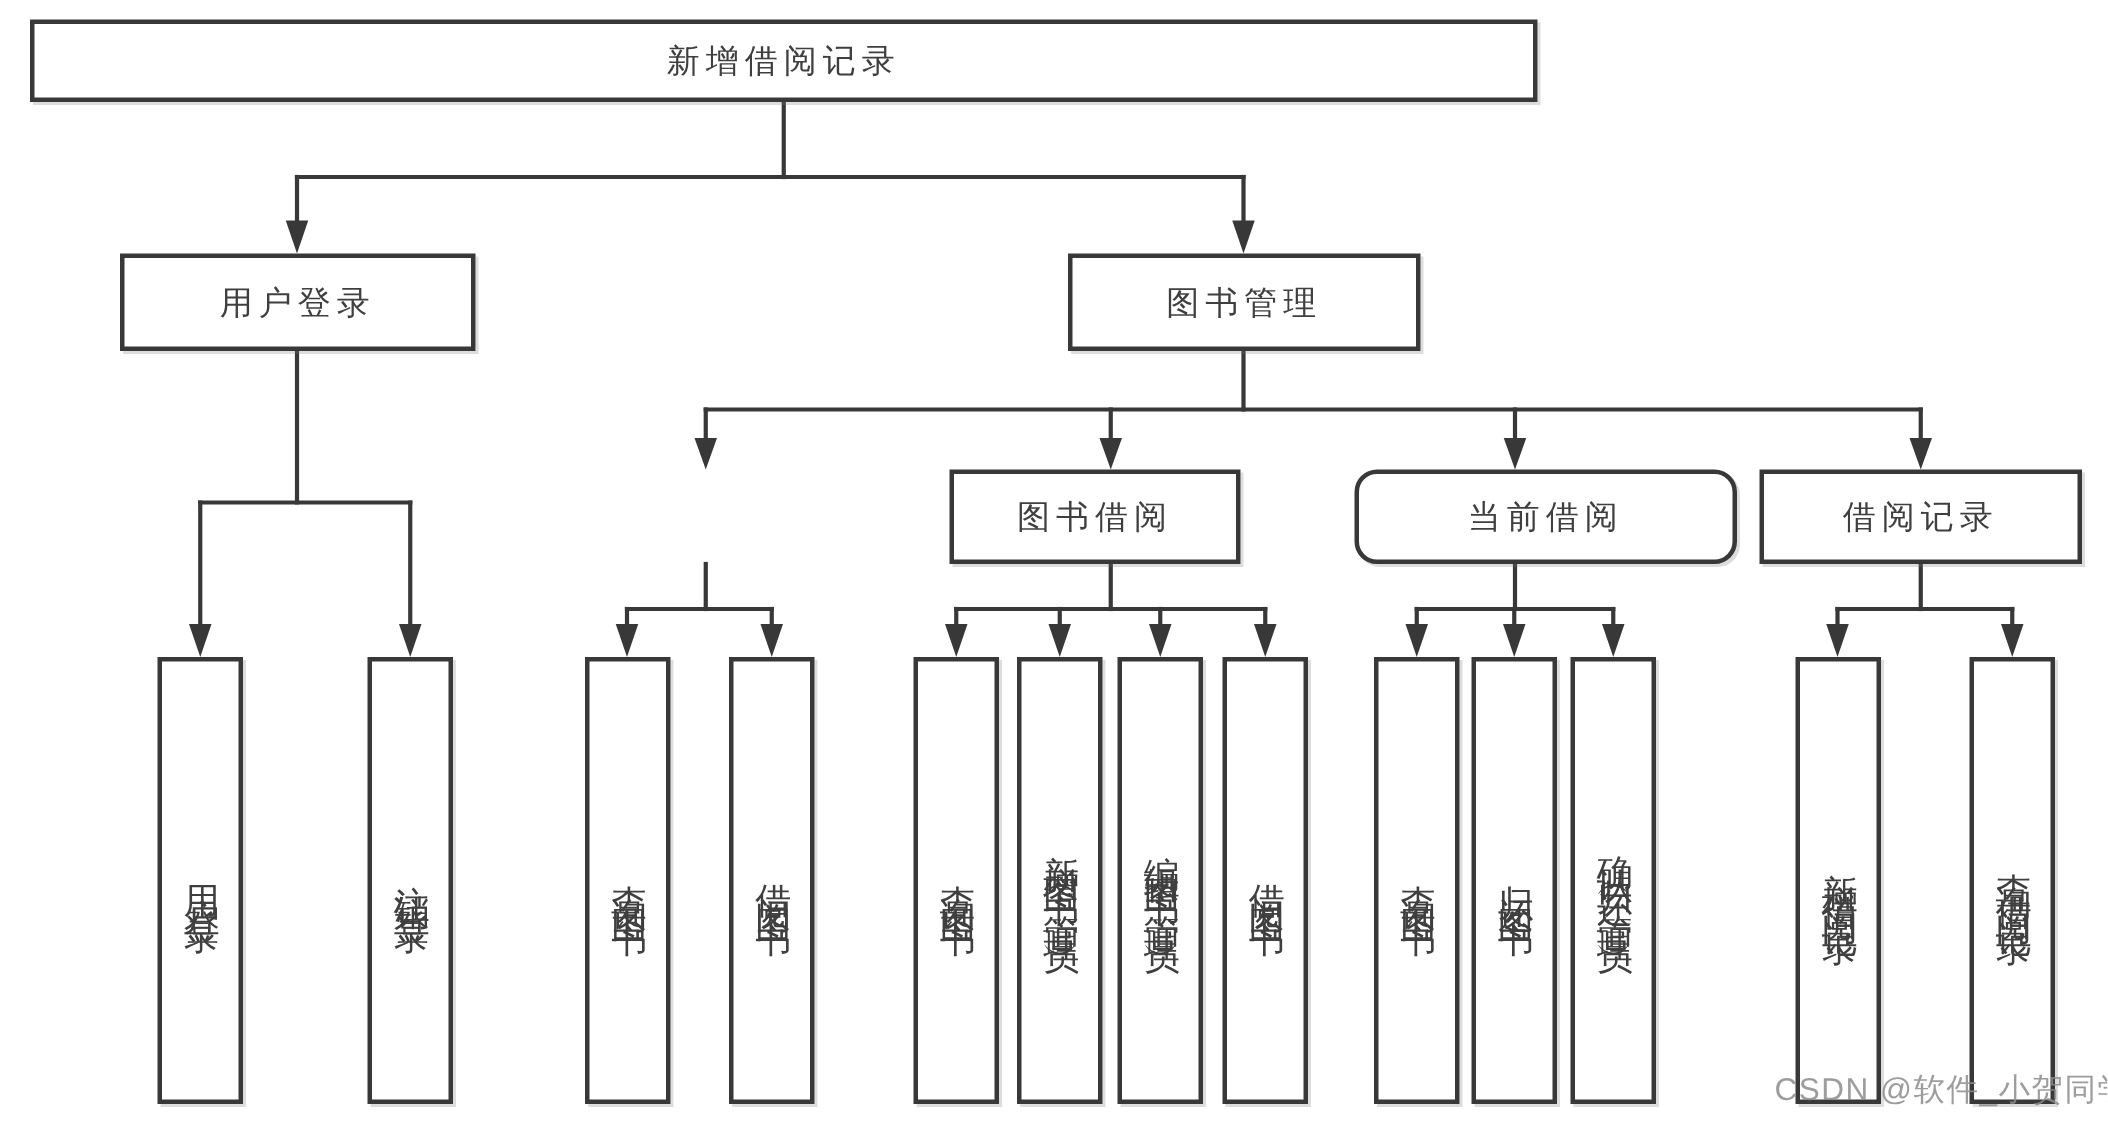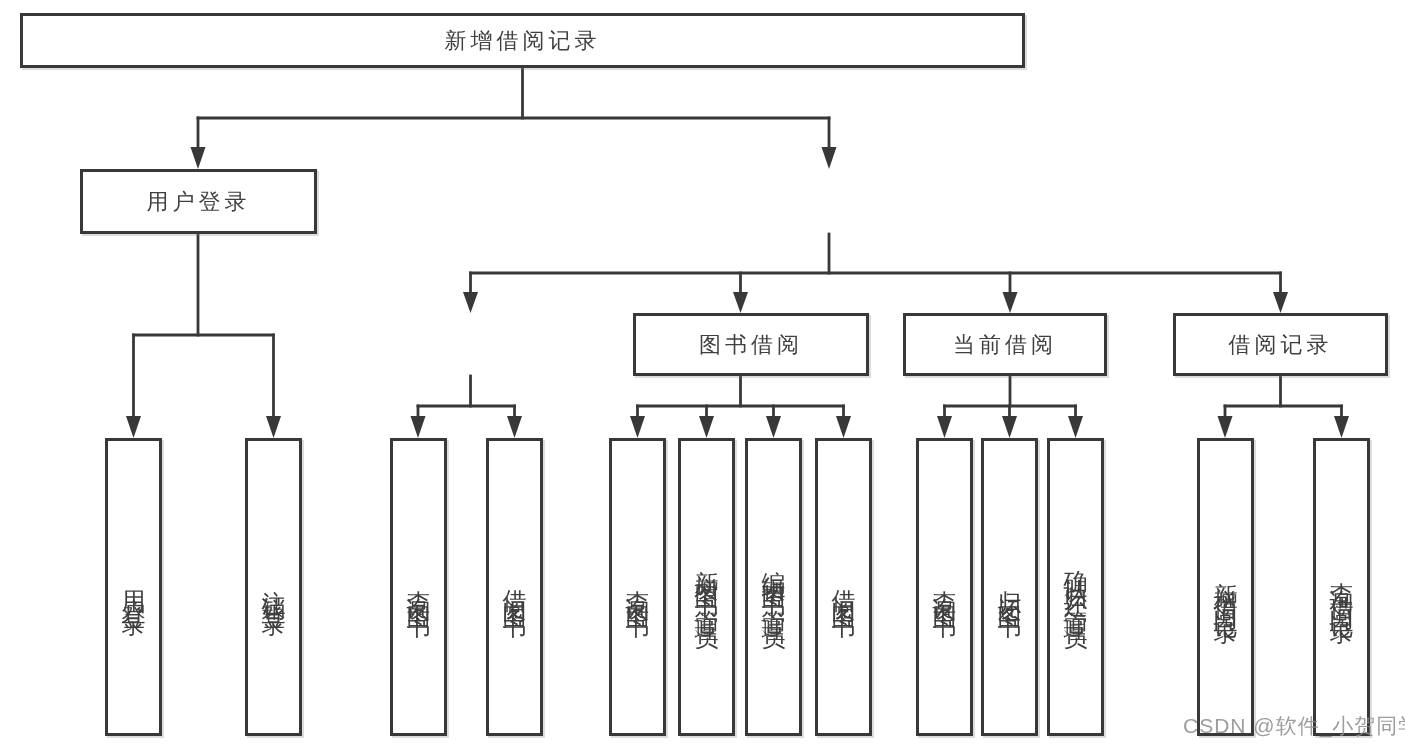--- a/index.html
+++ b/index.html
@@ -116,23 +116,24 @@
       <polygon points="1068,416 1083,416 1075.5,438"></polygon>
 
       <polygon points="1217.5,416 1232.5,416 1225,438"></polygon>
       <polygon points="1334,416 1349,416 1341.5,438"></polygon>
     </g>
   </svg>
 
   <div class="box hbox" style="left:20px;top:13px;width:1005px;height:55px;">新增借阅记录</div>
 
   <div class="box hbox" style="left:80px;top:169px;width:237px;height:65px;">用户登录</div>
+  <div class="box hbox" style="left:712px;top:169px;width:235px;height:65px;">图书管理</div>
 
-  <div class="box hbox" style="left:633px;top:313px;width:236px;height:63px;">图书借阅</div>
-  <div class="box hbox" style="left:903px;top:313px;width:204px;height:63px;">当前借阅</div>
+  <div class="box hbox" style="left:633px;top:313px;width:194px;height:63px;">图书借阅</div>
+  <div class="box hbox" style="left:903px;top:313px;width:255px;height:63px;border-radius:15px;">当前借阅</div>
   <div class="box hbox" style="left:1173px;top:313px;width:215px;height:63px;">借阅记录</div>
 
   <div class="box vbox" style="left:105px;top:438px;width:57px;height:298px;">用户登录</div>
   <div class="box vbox" style="left:245px;top:438px;width:57px;height:298px;">注销登录</div>
 
   <div class="box vbox" style="left:390px;top:438px;width:57px;height:298px;">查询图书</div>
   <div class="box vbox" style="left:486px;top:438px;width:57px;height:298px;">借阅图书</div>
 
   <div class="box vbox" style="left:609px;top:438px;width:57px;height:298px;">查询图书</div>
   <div class="box vbox" style="left:678px;top:438px;width:57px;height:298px;">新增图书（管理员）</div>

